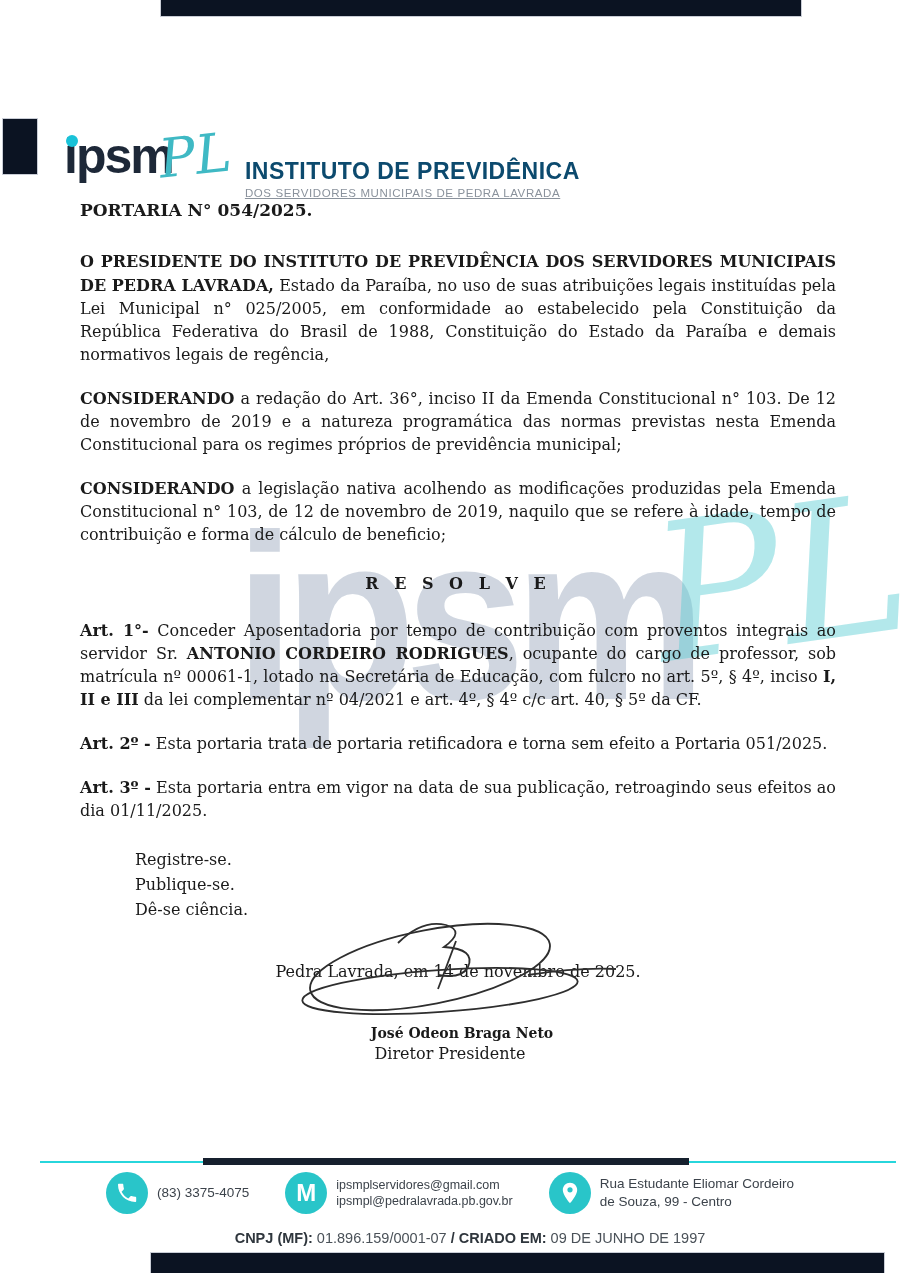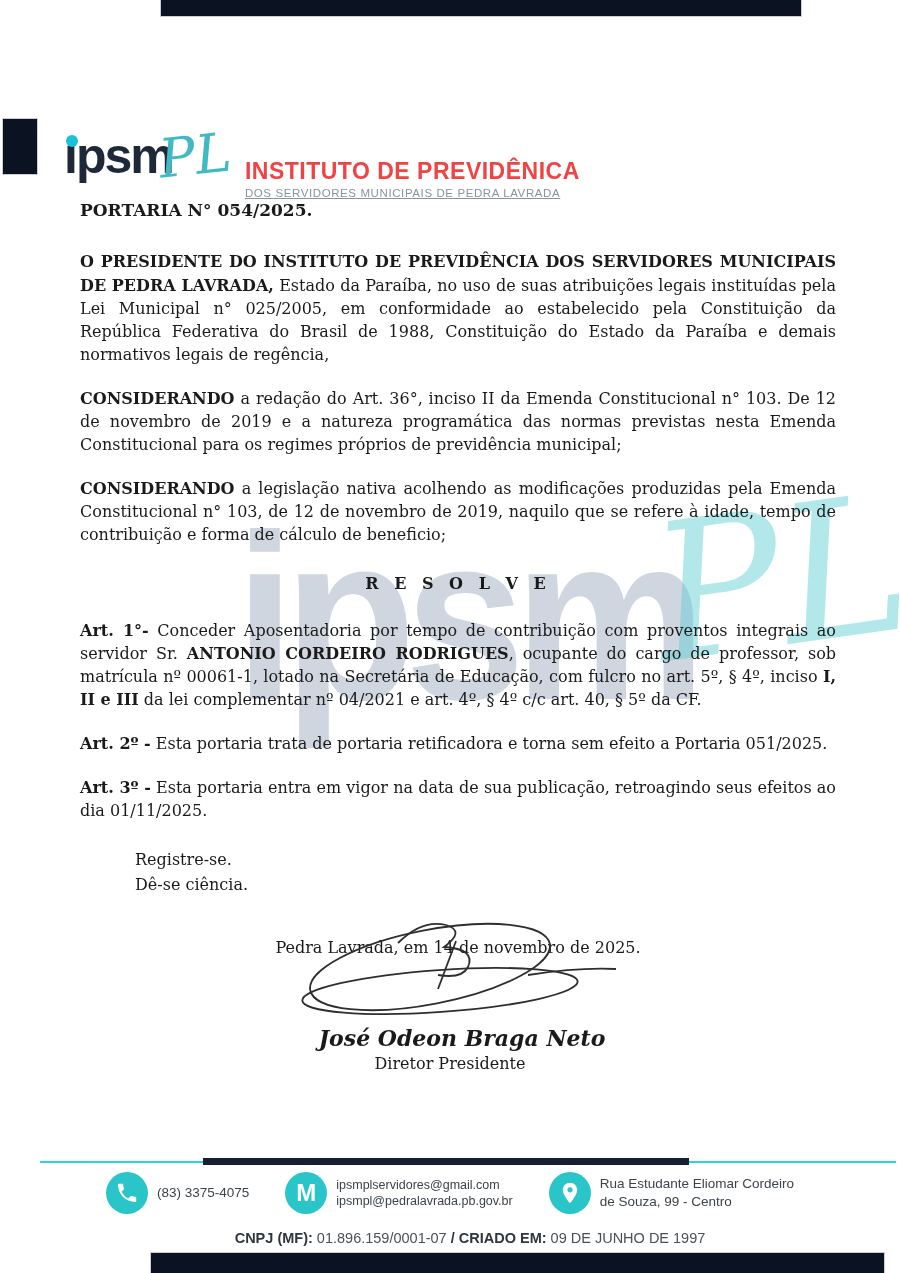--- a/index.html
+++ b/index.html
@@ -21,21 +21,21 @@
   .logo-row { position:absolute; left:64px; top:112px; display:flex; align-items:center; }
   .wordmark { position:relative; font-family:"Liberation Sans", sans-serif;
     font-weight:bold; font-size:50px; line-height:50px; color:#1d2838; letter-spacing:-2px; }
   .wordmark .dot-cover { position:absolute; left:2px; top:4px; width:12px; height:12px;
     border-radius:50%; background:#19c2d8; }
   .wordmark-pl { font-family:"DejaVu Serif", serif; font-style:italic; font-size:54px;
     line-height:50px; color:#3fb9c4; margin-left:-14px; transform:rotate(-6deg);
     display:inline-block; font-weight:normal; }
   .org-text { margin-left:14px; }
   .org-name { font-family:"Liberation Sans", sans-serif; font-weight:bold;
-    font-size:23px; color:#ef4444; letter-spacing:0.5px;margin-top:46px; }
+    font-size:23px; color:#0c4a6e; letter-spacing:0.5px;margin-top:46px; }
   .org-sub { font-family:"Liberation Sans", sans-serif; font-size:11.5px;
     color:#8a929c; letter-spacing:0.6px; margin-top:2px;text-decoration:underline; }
 
   
   .watermark { position:absolute; left:215px; top:500px; z-index:0; white-space:nowrap;
     pointer-events:none; }
   .wm-text { font-family:"Liberation Sans", sans-serif; font-weight:bold;
     font-size:235px; line-height:235px; letter-spacing:-12px; color:#aab6c8;
     opacity:0.55; display:inline-block; transform:scaleX(0.92); }
   .wm-pl { font-family:"DejaVu Serif", serif; font-style:italic; font-size:190px;
@@ -48,21 +48,21 @@
   .doc-title { font-weight:bold; font-size:17px; margin-bottom:28px; }
   .para { text-align:justify; margin-bottom:21px; }
   .b { font-weight:bold; }
   .resolve { font-weight:bold; font-size:16px; letter-spacing:5px; margin:26px 0 24px 0;text-align:center; }
   .closing { margin-top:26px; padding-left:55px; line-height:1.55; }
   .dateline { text-align:center; margin-top:38px; }
 
   
   .sig-block { position:absolute; left:0; right:0; top:915px; z-index:1; text-align:center; }
   .sig-svg { display:block; margin:0 auto; }
-  .sig-name { font-weight:bold; font-style:italic; font-size:22px; margin-top:-8px;padding-left:24px; }
+  .sig-name { font-weight:bold; font-size:14px; margin-top:-8px;padding-left:24px; }
   .sig-role { font-size:16px; margin-top:3px; }
 
   
   .rule-teal { position:absolute; left:40px; top:1161px; width:856px; height:2px;
     background:#27d6dc; }
   .rule-navy { position:absolute; left:203px; top:1158px; width:486px; height:7px;
     background:#16202e; }
   .contacts { position:absolute; left:0; right:0; top:1172px; display:flex;
     justify-content:center; align-items:center; gap:36px; z-index:1;
     font-family:"Liberation Sans", sans-serif; }
@@ -110,20 +110,21 @@
     <div class="resolve">R E S O L V E</div>
 
     <p class="para"><span class="b">Art. 1°-</span><span> Conceder Aposentadoria por tempo de contribuição com proventos integrais ao servidor Sr. </span><span class="b">ANTONIO CORDEIRO RODRIGUES</span><span>, ocupante do cargo de professor, sob matrícula nº 00061-1, lotado na Secretária de Educação, com fulcro no art. 5º, § 4º, inciso </span><span class="b">I, II e III</span><span> da lei complementar nº 04/2021 e art. 4º, § 4º c/c art. 40, § 5º da CF.</span></p>
 
     <p class="para"><span class="b">Art. 2º -</span><span> Esta portaria trata de portaria retificadora e torna sem efeito a Portaria 051/2025.</span></p>
 
     <p class="para"><span class="b">Art. 3º -</span><span> Esta portaria entra em vigor na data de sua publicação, retroagindo seus efeitos ao dia 01/11/2025.</span></p>
 
     <div class="closing">
       <div>Registre-se.</div>
+      <div>Publique-se.</div>
       <div>Dê-se ciência.</div>
     </div>
 
     <div class="dateline">Pedra Lavrada, em 14 de novembro de 2025.</div>
   </div>
 
   <div class="sig-block">
     <svg class="sig-svg" width="340" height="118" viewBox="0 0 340 118" fill="none">
       <ellipse cx="150" cy="52" rx="122" ry="37" transform="rotate(-11 150 52)" stroke="#2e2e2e" stroke-width="1.8"></ellipse>
       <ellipse cx="160" cy="76" rx="138" ry="21" transform="rotate(-4 160 76)" stroke="#2e2e2e" stroke-width="1.8"></ellipse>

